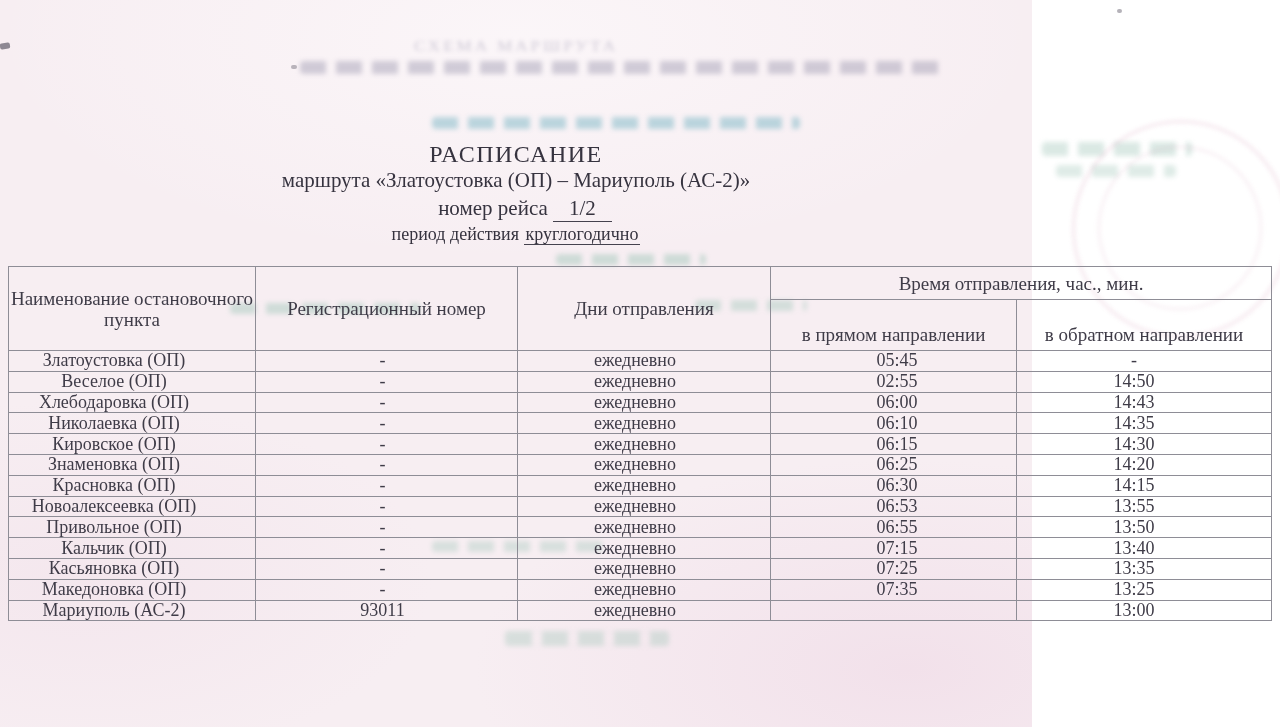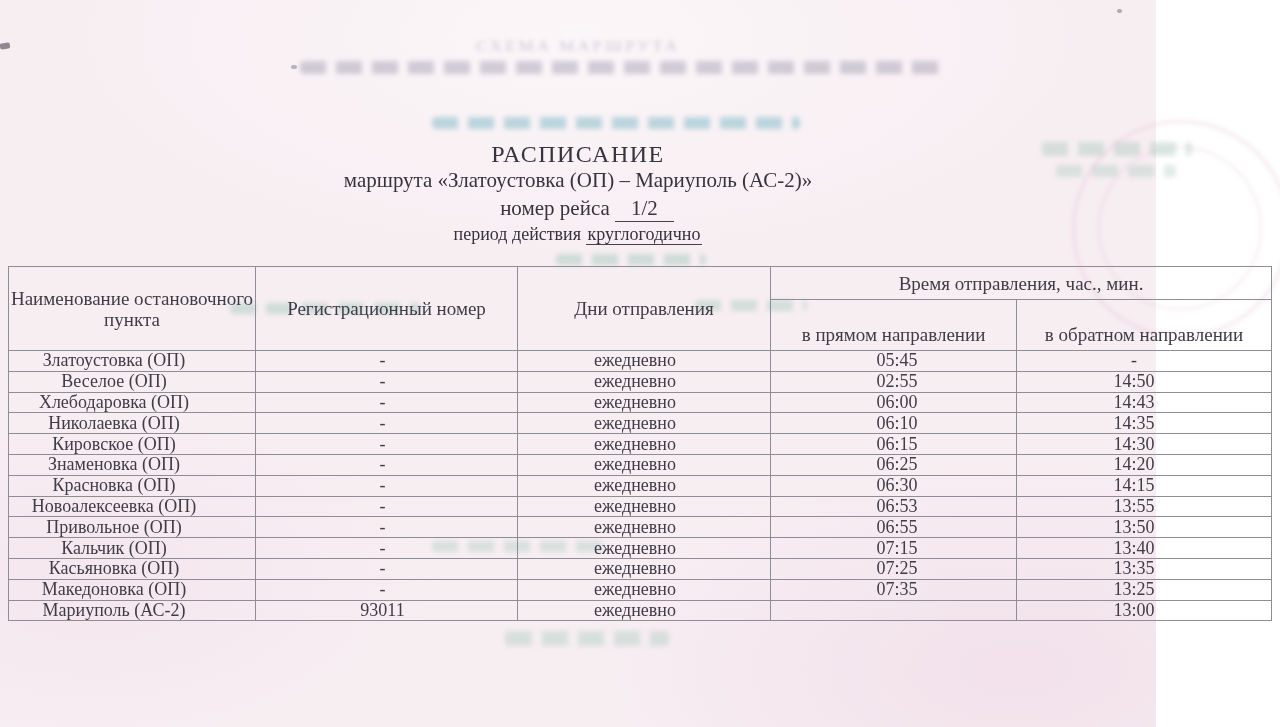--- a/index.html
+++ b/index.html
@@ -1,21 +1,21 @@
 <!DOCTYPE html>
 <html lang="ru"><head>
 <meta charset="utf-8">
 <style>
   html,body{margin:0;padding:0;}
   body{
     width:1280px;height:727px;overflow:hidden;
     font-family:"Liberation Serif","DejaVu Serif",serif;
   }
   .page{
-    position:relative;width:1156px;height:727px;
+    position:relative;width:1032px;height:727px;
     background:
       radial-gradient(620px 300px at 88% 92%, rgba(238,214,228,.55), rgba(238,214,228,0) 70%),
       radial-gradient(500px 260px at 8% 80%, rgba(240,222,232,.45), rgba(240,222,232,0) 70%),
       radial-gradient(700px 300px at 50% 5%, rgba(252,248,250,.8), rgba(252,248,250,0) 75%),
       #f7eef2;
     color:#3f3c48;
   }
   
   .artifact{position:absolute;pointer-events:none;z-index:1;}
   .bleed-heading{

